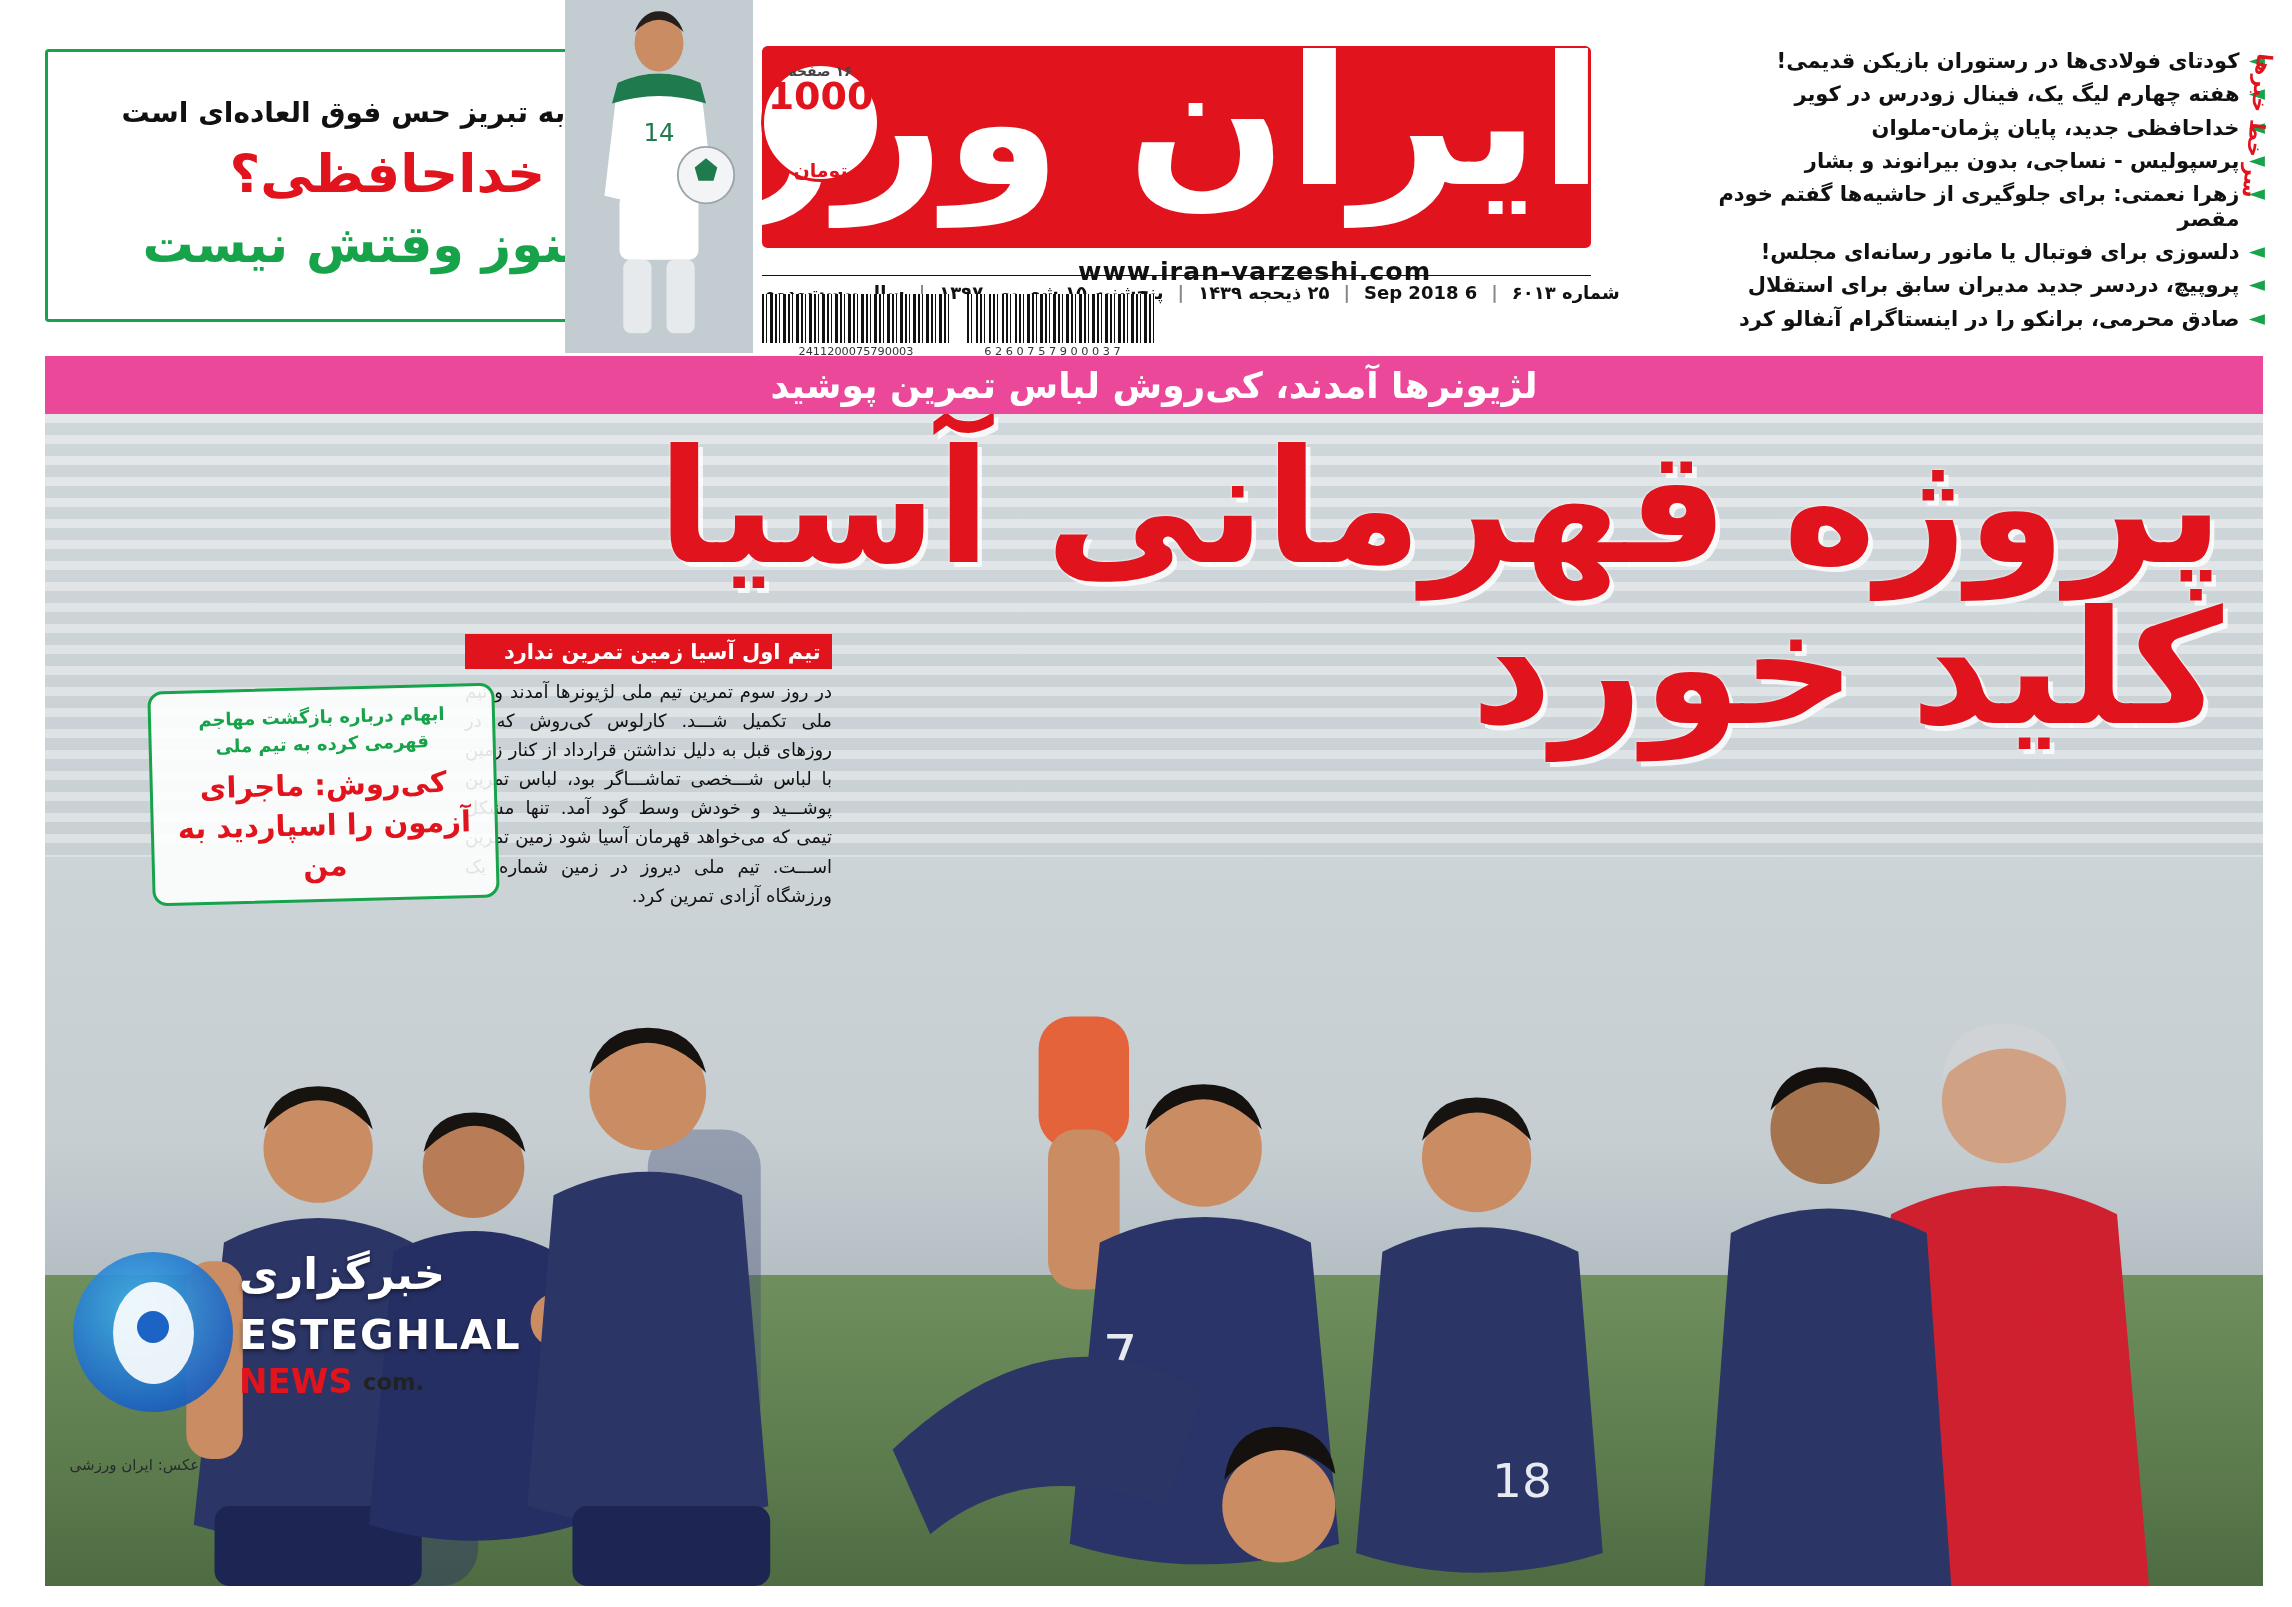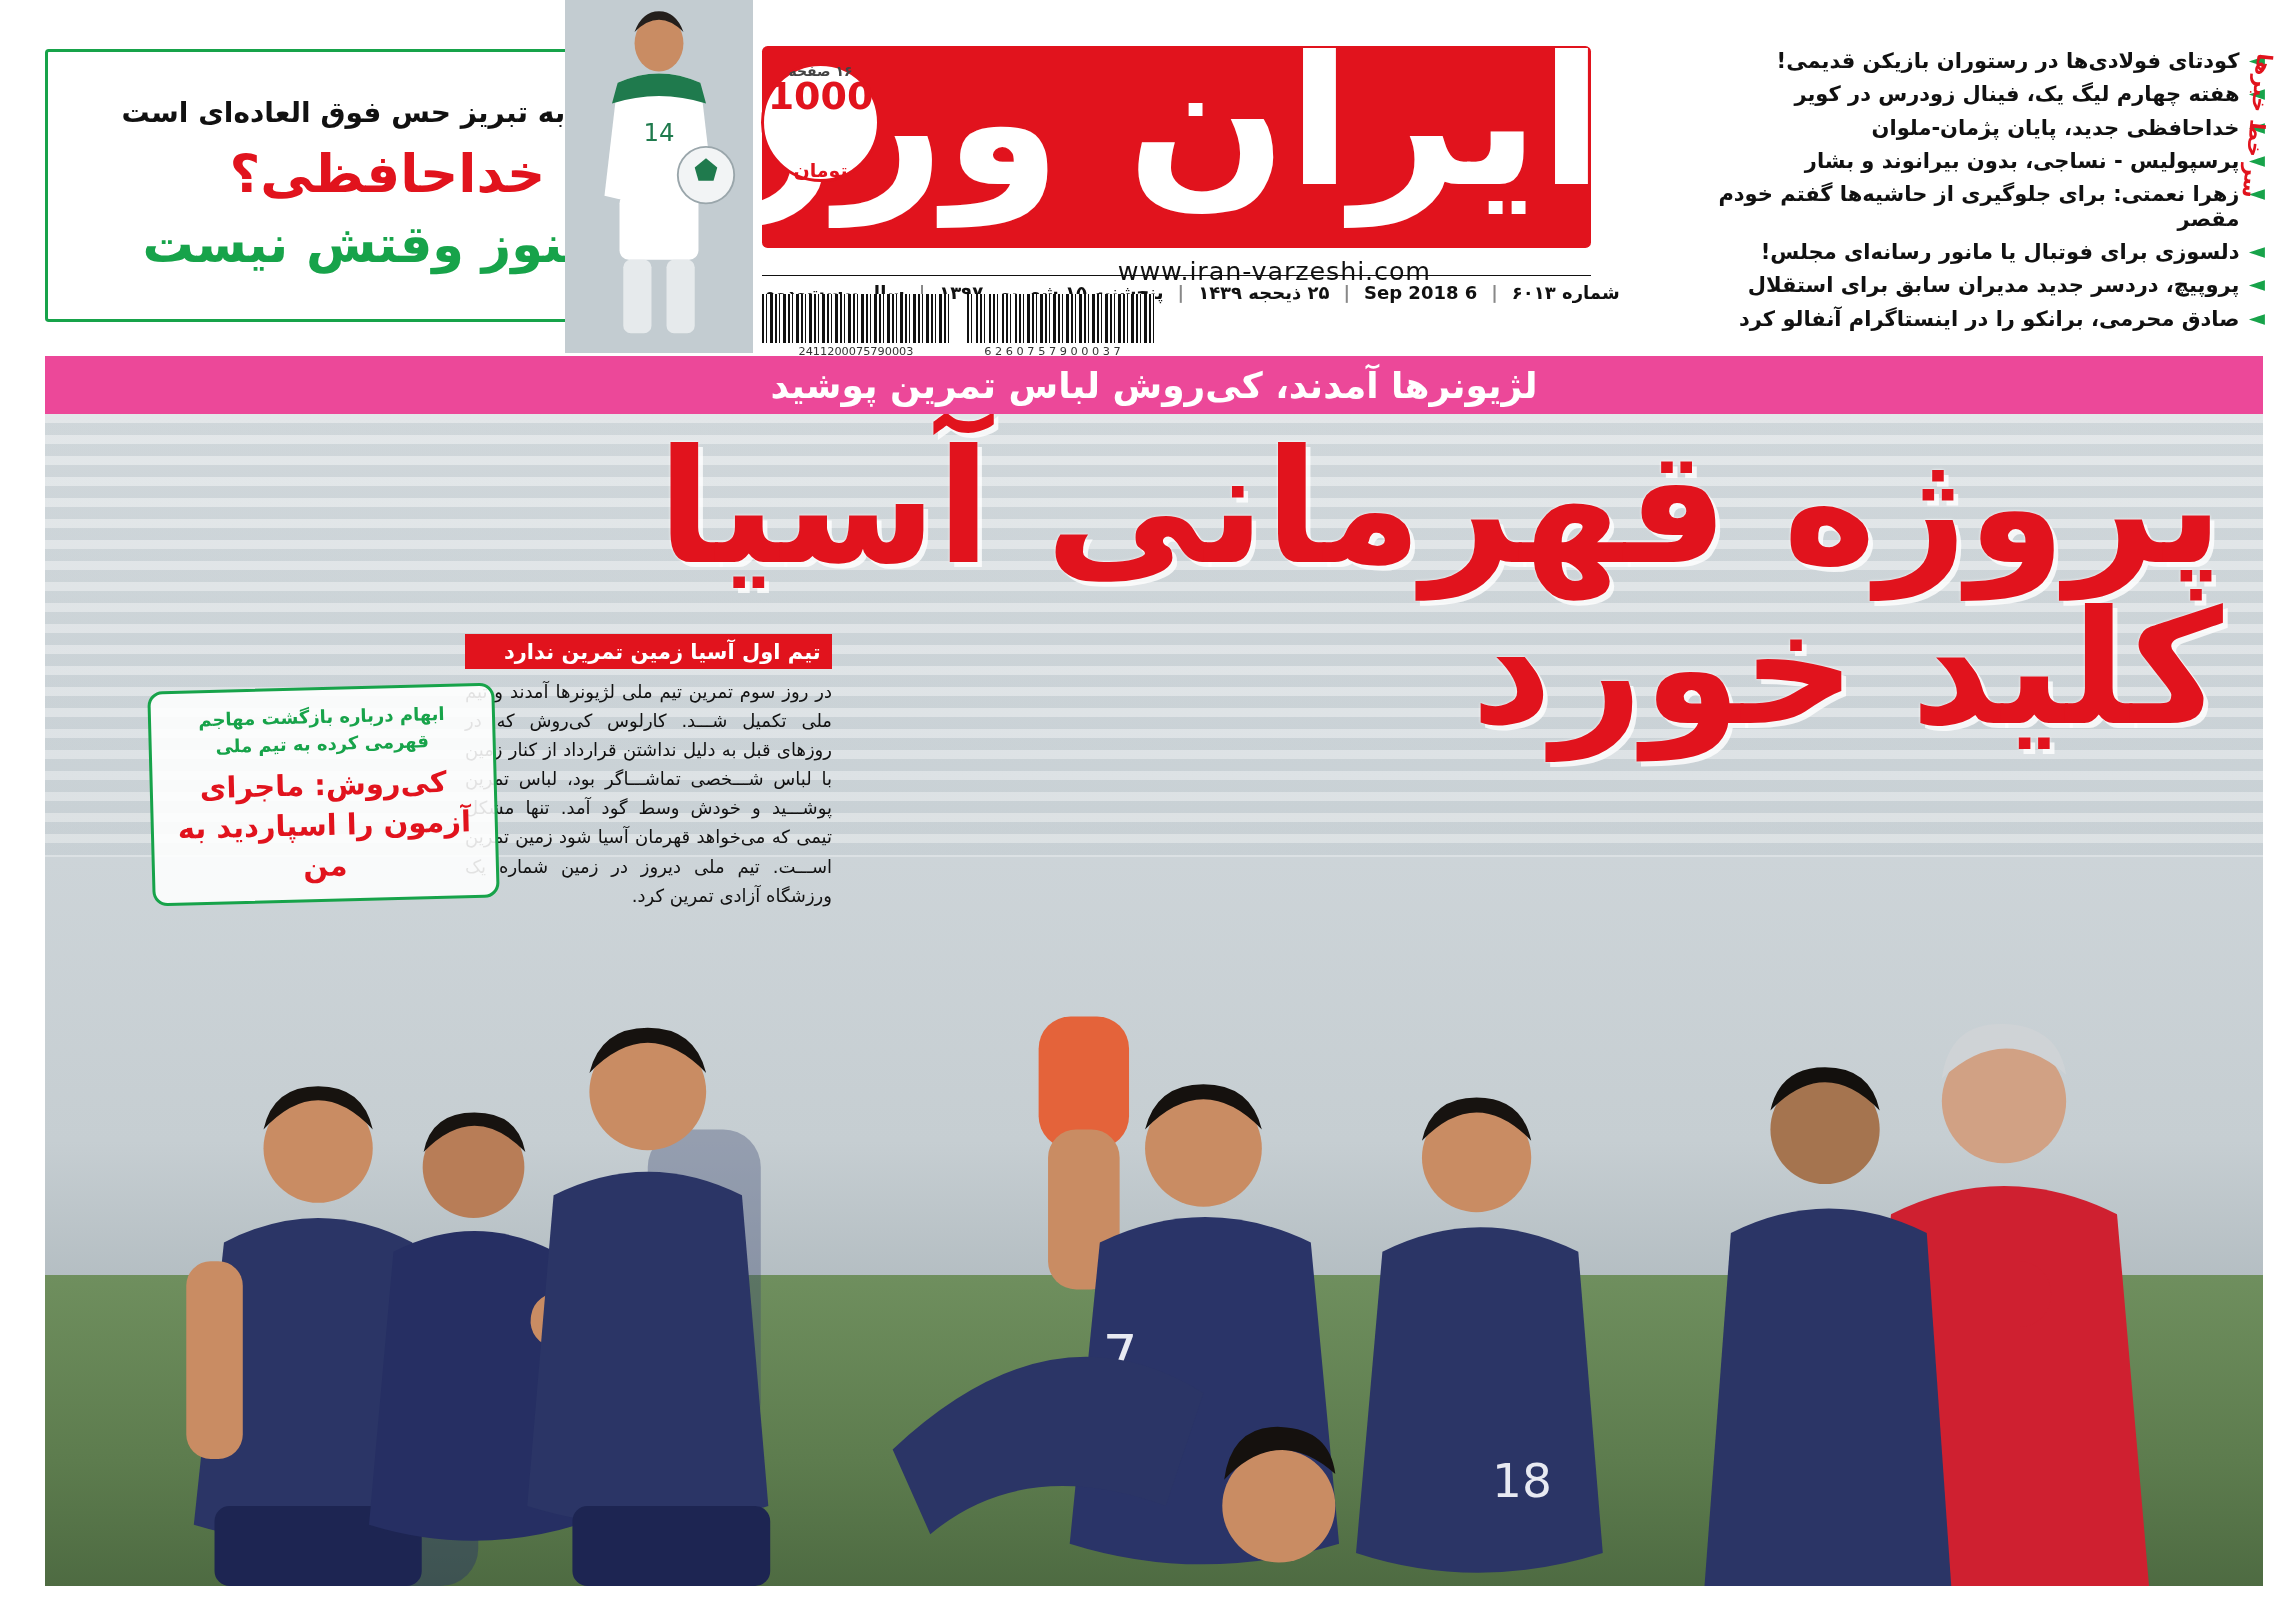--- a/index.html
+++ b/index.html
@@ -67,21 +67,21 @@
     position:absolute;left:17px;top:24.5px;width:113px;height:113px;border-radius:50%;
     background:#fff;border:3.8px solid #e1131d;
     display:flex;flex-direction:column;align-items:center;justify-content:center;
     color:#e1131d;font-weight:bold;
   }
   .price-badge .pages{font-size:14px;color:#444;margin-bottom:-1.9px;}
   .price-badge .amount{font-size:38px;line-height:1;}
   .price-badge .unit{font-size:19px;margin-top:44px;}
   .site-url{
     position:absolute;right:160px;top:218px;
-    color:#111;font-size:25.4px;font-weight:normal;letter-spacing:0.9px;
+    color:#111;font-size:25.4px;font-weight:bold;letter-spacing:0.9px;
     direction:ltr;
   }
   .barcode-row{
     position:absolute;right:0;top:256px;width:829px;height:68px;
     display:flex;align-items:flex-start;justify-content:flex-start;direction:ltr;
   }
   .barcode{
     width:188px;height:49px;
     background:repeating-linear-gradient(90deg,#111 0 1.9px,#fff 1.9px 3.8px,#111 3.8px 4.7px,#fff 4.7px 8.5px,#111 8.5px 11.3px,#fff 11.3px 13px);
   }
@@ -339,16 +339,26 @@
     <div style="position:absolute;right:1431px;top:220px;width:367px;direction:rtl;">
       <div class="article-kicker">تیم اول آسیا زمین تمرین ندارد</div>
       <div class="article-body">در روز سوم تمرین تیم ملی لژیونرها آمدند و تیم ملی تکمیل شـــد. کارلوس کی‌روش که در روزهای قبل به دلیل نداشتن قرارداد از کنار زمین با لباس شـــخصی تماشـــاگر بود، لباس تمرین پوشـــید و خودش وسط گود آمد. تنها مشکل تیمی که می‌خواهد قهرمان آسیا شود زمین تمرین اســـت. تیم ملی دیروز در زمین شماره یک ورزشگاه آزادی تمرین کرد.</div>
     </div>
 
     <div style="position:absolute;left:105px;top:273px;width:311px;border:3.8px solid #17a34a;border-radius:15px;background:rgba(255,255,255,.88);padding:13px 15px;direction:rtl;text-align:center;transform:rotate(-1.5deg);">
       <div class="callout-top">ابهام درباره بازگشت مهاجم قهرمی کرده به تیم ملی</div>
       <div class="callout-main">کی‌روش: ماجرای آزمون را اسپاردید به من</div>
     </div>
 
+    <div style="position:absolute;left:19px;top:810px;width:433px;height:311px;">
+      <div class="wm-circle"></div>
+      <div class="wm-inner"></div>
+      <div class="wm-dot"></div>
+      <div style="position:absolute;left:175px;top:24.5px;color:#fff;font-size:43px;font-weight:bold;direction:rtl;text-shadow:0 1.9px 4.7px rgba(0,0,0,.45);">خبرگزاری</div>
+      <div style="position:absolute;left:175px;top:87px;color:#ffffff;font-size:41px;font-weight:bold;letter-spacing:1.9px;text-shadow:0 1.9px 4.7px rgba(0,0,0,.5);">ESTEGHLAL</div>
+      <div style="position:absolute;left:175px;top:137px;color:#e1131d;font-size:34px;font-weight:bold;">NEWS</div>
+      <div style="position:absolute;left:299px;top:145px;color:#222;font-size:22.6px;font-weight:bold;">.com</div>
+      <div style="position:absolute;left:5.6px;top:232px;color:#2a2a2a;font-size:15px;direction:rtl;">عکس: ایران ورزشی</div>
+    </div>
   </div>
 
 </div>
 
 
 </body></html>

